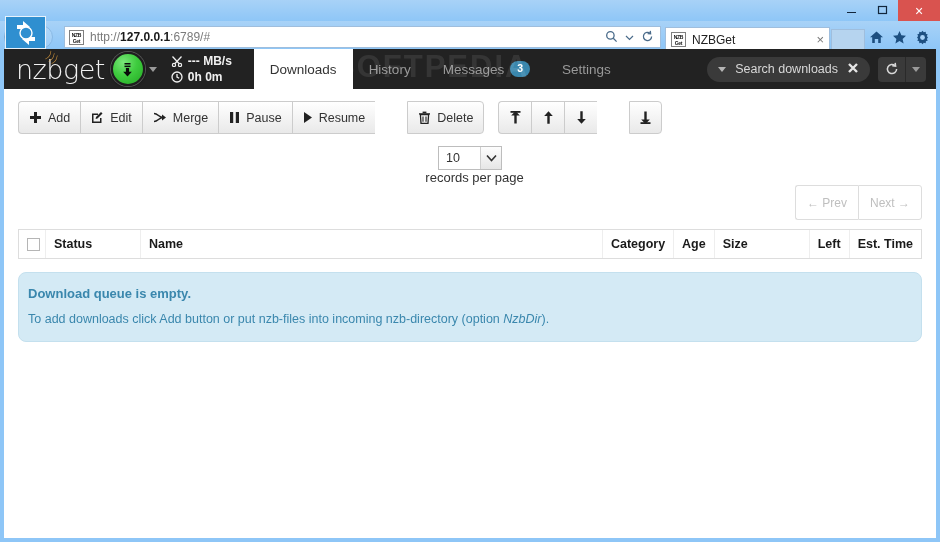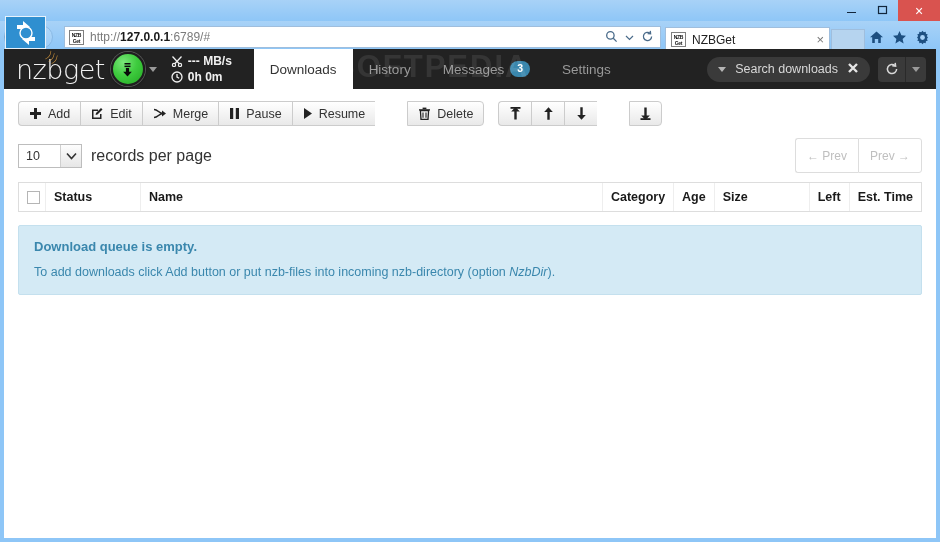--- a/index.html
+++ b/index.html
@@ -180,49 +180,49 @@
   }
   .refresh-btn { width: 28px; border-radius: 4px 0 0 4px; border-right: 1px solid #2a2a2a; }
   .refresh-caret { width: 20px; border-radius: 0 4px 4px 0; }
 
   
   .page-body { padding: 12px 14px 0 14px; }
 
   .toolbar { display: flex; align-items: center; gap: 14px; }
   .btn-group { display: flex; }
   .btn {
-    height: 25px; padding: 0 10px;
+    height: 33px; padding: 0 10px;
     display: flex; align-items: center; gap: 6px;
     background: linear-gradient(to bottom,#ffffff,#e9e9e9);
     border: 1px solid #cccccc; border-right-width: 0;
     font-size: 12.5px; color: #333333;
     white-space: nowrap;
   }
   .btn:first-child { border-radius: 4px 0 0 4px; }
   .btn:last-child { border-right-width: 1px; border-radius: 0 4px 4px 0; margin-left: 32px; }
   .btn.icon-only { padding: 0; width: 33px; justify-content: center; }
   .btn svg { display: block; }
 
-  .pagerow { display: flex; align-items: center; margin-top: 12px; }
+  .pagerow { display: flex; align-items: center; margin-top: 12px; flex-direction: column; }
   .select-wrap { position: relative; }
   select.records {
     -webkit-appearance: none; appearance: none;
     width: 64px; height: 24px;
     border: 1px solid #bdbdbd; background: #fff;
     font-size: 12.5px; color: #333; padding: 0 22px 0 7px;
     font-family: "Liberation Sans", sans-serif;
   }
   .select-arrow {
     position: absolute; right: 1px; top: 1px; bottom: 1px; width: 21px;
     background: linear-gradient(to bottom,#fdfdfd,#e6e6e6);
     border-left: 1px solid #cfcfcf;
     display: flex; align-items: center; justify-content: center;
     pointer-events: none; color: #333; font-size: 9px;
   }
-  .records-label { font-size: 16px; color: #333; margin-left: 9px; }
+  .records-label { font-size: 13px; color: #333; margin-left: 9px; }
   .pager { margin-left: auto; display: flex; }
   .pg-btn {
     height: 35px; padding: 0 11px; display: flex; align-items: center;
     background: #fff; border: 1px solid #dddddd; border-right-width: 0;
     font-size: 12px; color: #bfbfbf;
   }
   .pg-btn:first-child { border-radius: 3px 0 0 3px; }
   .pg-btn:last-child { border-right-width: 1px; border-radius: 0 3px 3px 0; }
 
   
@@ -237,22 +237,22 @@
   table.queue th.first { border-left: 1px solid #dddddd; width: 26px; padding: 7px 5px 7px 8px; }
   table.queue th.last { border-right: 1px solid #dddddd; }
   table.queue th.num { text-align: right; }
   .th-check {
     width: 13px; height: 13px; border: 1px solid #b5b5b5; background: #fff;
     display: inline-block; vertical-align: middle;
   }
 
   .alert {
     margin-top: 13px;
-    background: #d4eaf5; border: 1px solid #c4e0ee; border-radius: 2px;
-    padding: 13px 15px 15px 15px;
+    background: #d4eaf5; border: 1px solid #c4e0ee; border-radius: 8px;
+    padding: 13px 15px 15px 9px;
   }
   .alert h4 { font-size: 13px; color: #3a87ad; font-weight: bold; margin-bottom: 11px; }
   .alert p { font-size: 12.5px; color: #3a87ad; }
   .alert p i { }
 </style>
 </head>
 <body>
 
 <div class="os-window">
 
@@ -536,21 +536,21 @@
           <div class="select-arrow">
             <svg width="11" height="8" viewBox="0 0 11 8">
                 <path d="M1 1.5 L5.5 6.5 L10 1.5" fill="none" stroke="#333" stroke-width="1.6"></path>
               </svg>
           </div>
         </div>
         <span class="records-label">records per page</span>
 
         <div class="pager">
           <div class="pg-btn">← Prev</div>
-          <div class="pg-btn">Prev →</div>
+          <div class="pg-btn">Next →</div>
         </div>
       </div>
 
       <table class="queue">
         <thead>
           <tr>
             <th class="first">
               <span class="th-check"></span>
             </th>
             <th style="width:95px">Status</th>

